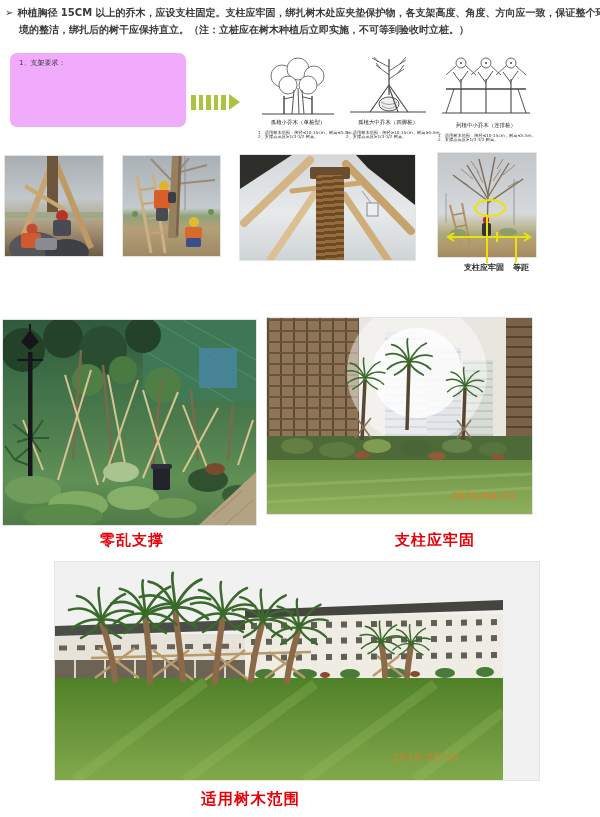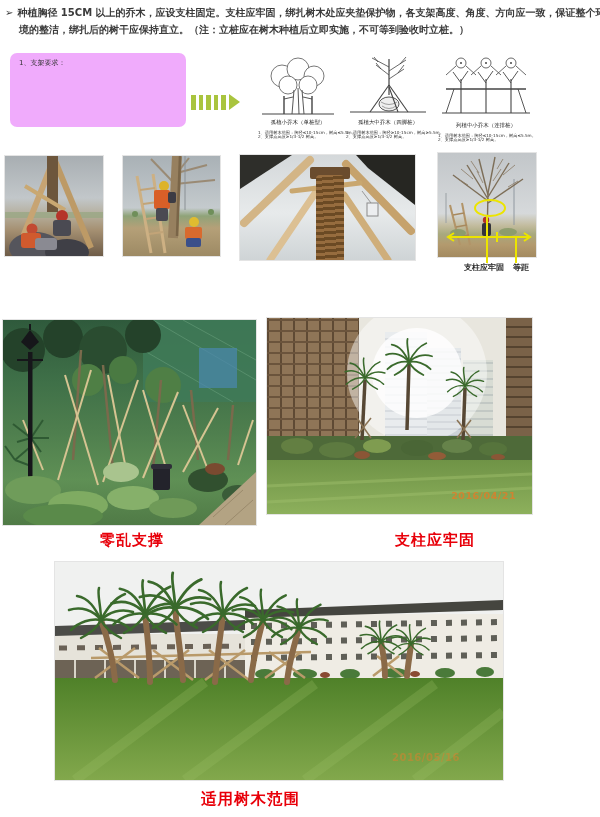--- a/index.html
+++ b/index.html
@@ -48,21 +48,21 @@
       background:repeating-linear-gradient(0deg,#6b543c 0 2px,transparent 2px 11px),
                  repeating-linear-gradient(90deg,#5f4a34 0 2px,transparent 2px 13px),#8f7557;}
   .p6-br{position:absolute;right:0;top:0;width:26px;height:140px;
       background:repeating-linear-gradient(0deg,#55432f 0 2px,transparent 2px 10px),#7a6248;}
   .p6-t1{position:absolute;left:118px;top:14px;width:42px;height:112px;
       background:repeating-linear-gradient(0deg,#b9c0c6 0 2px,transparent 2px 8px),#d8dce0;}
   .p6-t2{position:absolute;left:160px;top:30px;width:34px;height:96px;
       background:repeating-linear-gradient(0deg,#b2bac2 0 2px,transparent 2px 7px),#cdd3d8;}
   .p6-t3{position:absolute;left:196px;top:42px;width:30px;height:84px;
       background:repeating-linear-gradient(0deg,#c2c8c4 0 2px,transparent 2px 8px),#d8dcd4;}
-  .p7{left:55px;top:562px;width:448px;height:218px;background:#f0f1f0;}
+  .p7{left:55px;top:562px;width:448px;height:218px;background:#f0f1f0;padding-left:36px;}
   .stamp{position:absolute;color:#d8812e;font-weight:bold;letter-spacing:.5px;opacity:.9;}
   .stamp6{right:16px;bottom:13px;font-size:9.5px;}
   .stamp7{left:337px;top:190px;font-size:10px;opacity:.55;}
   
   .cap-red{position:absolute;color:#e8000a;font-weight:bold;font-size:15px;letter-spacing:1px;white-space:nowrap;}
   .c1{left:84px;top:531px;margin-left:16px;}
   .c2{left:395px;top:531px;}
   .c3{left:201px;top:789px;font-size:15.5px;}
 </style>
 </head>

